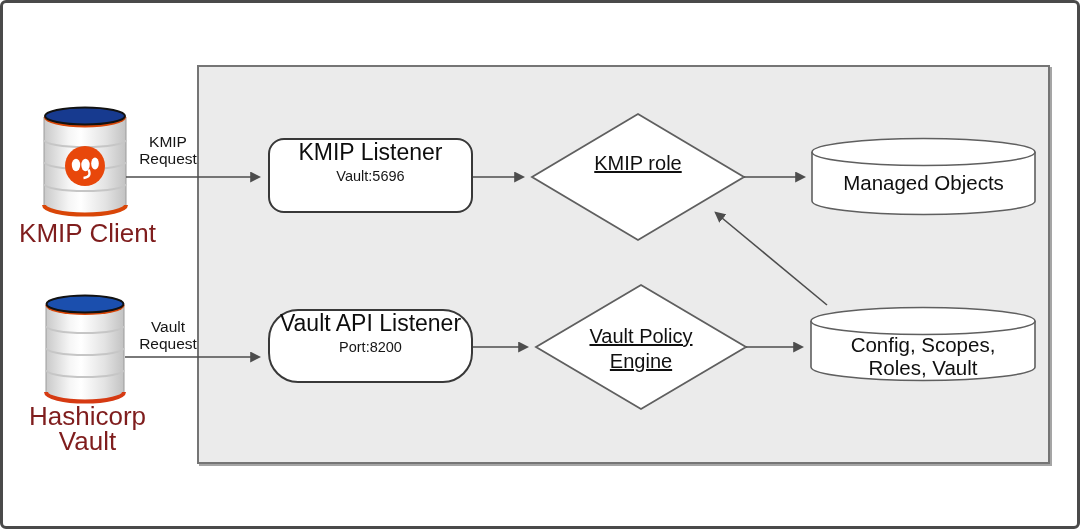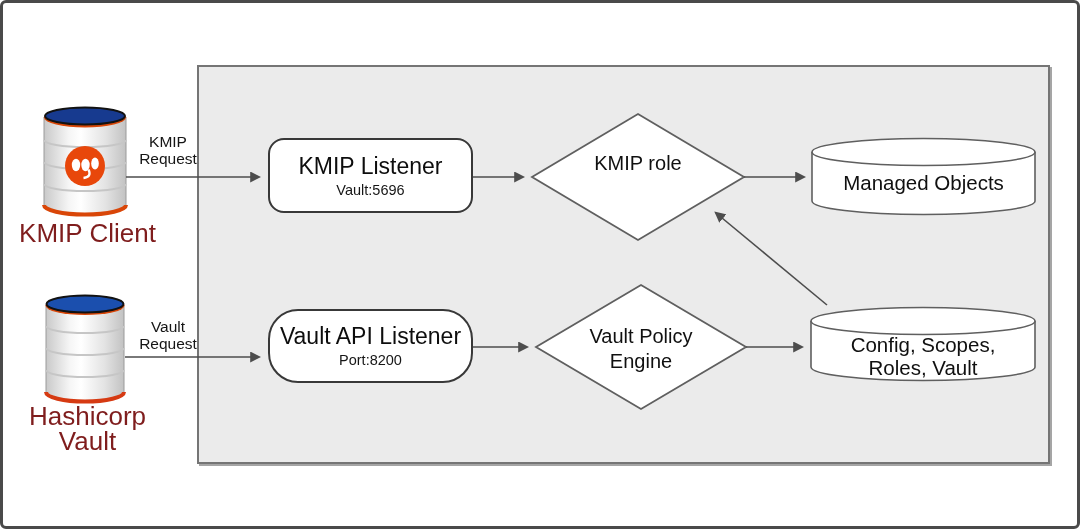--- a/index.html
+++ b/index.html
@@ -19,26 +19,26 @@
     box-sizing:border-box;box-shadow:2px 2px 0 #a5a5a5;
   }
   .shape-layer{position:absolute;left:0;top:0;width:1080px;height:529px;}
   .lbl{position:absolute;text-align:center;white-space:nowrap;}
   .lbl div{white-space:nowrap;}
   .node-big-label{font-size:26px;line-height:25px;color:#7f1d1d;}
   .edge-label{font-size:15.5px;line-height:17px;color:#151515;text-align:center;}
   .listener-box{
     position:absolute;background:#ffffff;border:2px solid #383838;
     border-radius:16px;box-sizing:border-box;
-    display:flex;flex-direction:column;align-items:center;justify-content:center;
+    display:flex;flex-direction:column;align-items:center;justify-content:flex-start;
     gap:5px;
   }
   .listener-title{font-size:23px;line-height:24px;color:#0d0d0d;}
   .listener-sub{font-size:14.5px;line-height:15px;color:#161616;}
-  .diamond-label{font-size:20px;line-height:24px;color:#101010;}
+  .diamond-label{font-size:20px;line-height:24px;color:#101010;text-decoration:underline;}
   .cyl-label{font-size:20.5px;line-height:23px;color:#101010;}
 </style>
 </head>
 <body>
 
 <div class="canvas">
 
   <div class="panel"></div>
 
   <svg class="shape-layer" viewBox="0 0 1080 529" xmlns="http://www.w3.org/2000/svg">

